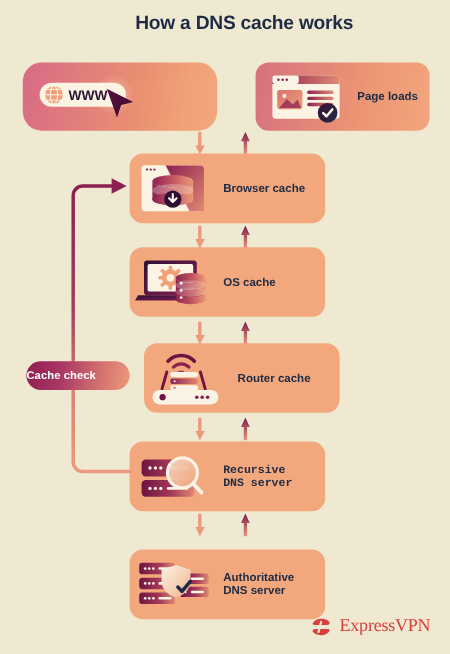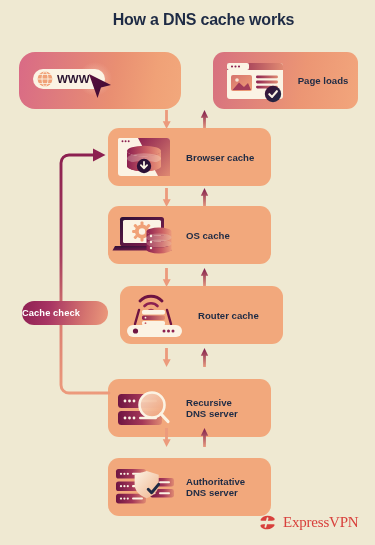--- a/index.html
+++ b/index.html
@@ -53,21 +53,21 @@
     position:absolute;left:78px;
     font-size:9.6px;font-weight:bold;color:#1E2B45;
     line-height:11.4px;
   }
   .card .lbl.one{top:24px;}
   .card .lbl.two{top:18px;}
 
   #card-browser{top:128px;}
   #card-os{top:206px;}
   #card-router{top:286px;margin-left:12px;}
-  #card-recursive{top:379px;}
+  #card-recursive{top:368px;font-family:Liberation Mono, monospace;}
   #card-auth{top:458px;}
 
   
   .arr{position:absolute;width:9px;}
   .arr svg{display:block;width:9px;}
   .arr.down{left:162px;}
   .arr.up{left:200px;}
 
   
   .pill{

